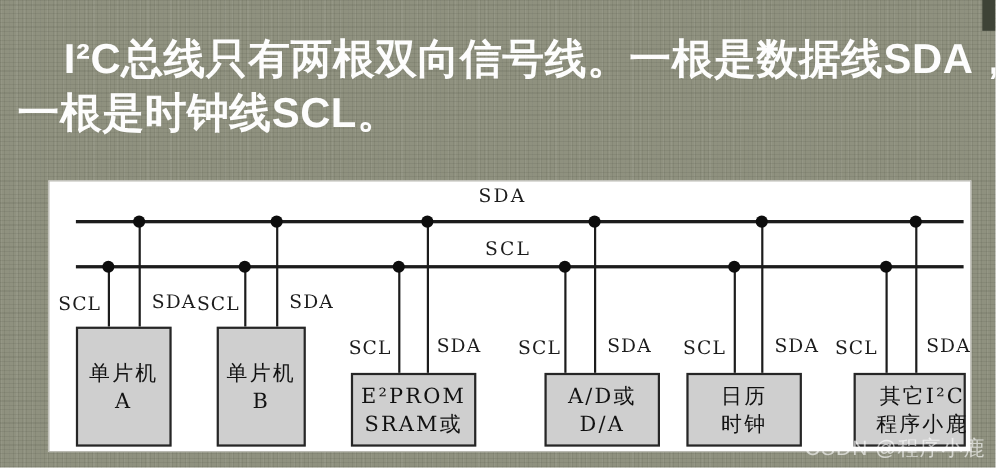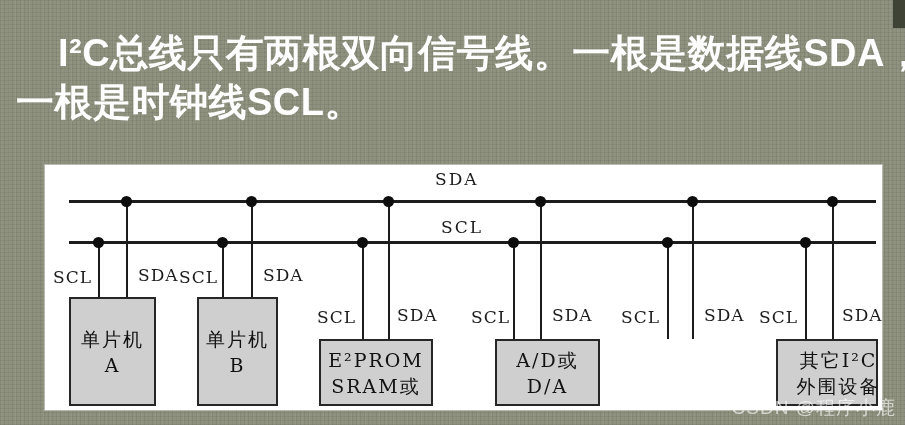--- a/index.html
+++ b/index.html
@@ -110,27 +110,31 @@
     <div class="dev-line">A/D或</div>
     <div class="dev-line">D/A</div>
   </div>
 
   <div class="vline" style="left:622px;top:77px;height:97px;"></div>
   <div class="vline" style="left:647px;top:36px;height:138px;"></div>
   <div class="dot" style="left:617px;top:72px;"></div>
   <div class="dot" style="left:642px;top:31px;"></div>
   <span class="pin-label" style="left:576px;top:142px;">SCL</span>
   <span class="pin-label" style="left:659px;top:140px;">SDA</span>
+  <div class="dev-box" style="left:579px;top:174px;width:105px;height:67px;">
+    <div class="dev-line">日历</div>
+    <div class="dev-line">时钟</div>
+  </div>
 
   <div class="vline" style="left:760px;top:77px;height:97px;"></div>
   <div class="vline" style="left:787px;top:36px;height:138px;"></div>
   <div class="dot" style="left:755px;top:72px;"></div>
   <div class="dot" style="left:782px;top:31px;"></div>
   <span class="pin-label" style="left:714px;top:142px;">SCL</span>
   <span class="pin-label" style="left:797px;top:140px;">SDA</span>
   <div class="dev-box" style="left:731px;top:174px;width:102px;height:67px;padding-left:23px;">
     <div class="dev-line">其它I²C</div>
-    <div class="dev-line">外围设备</div>
+    <div class="dev-line">程序小鹿</div>
   </div>
 
 </div>
 
 <div class="watermark">CSDN @程序小鹿</div>
 
 </body></html>

